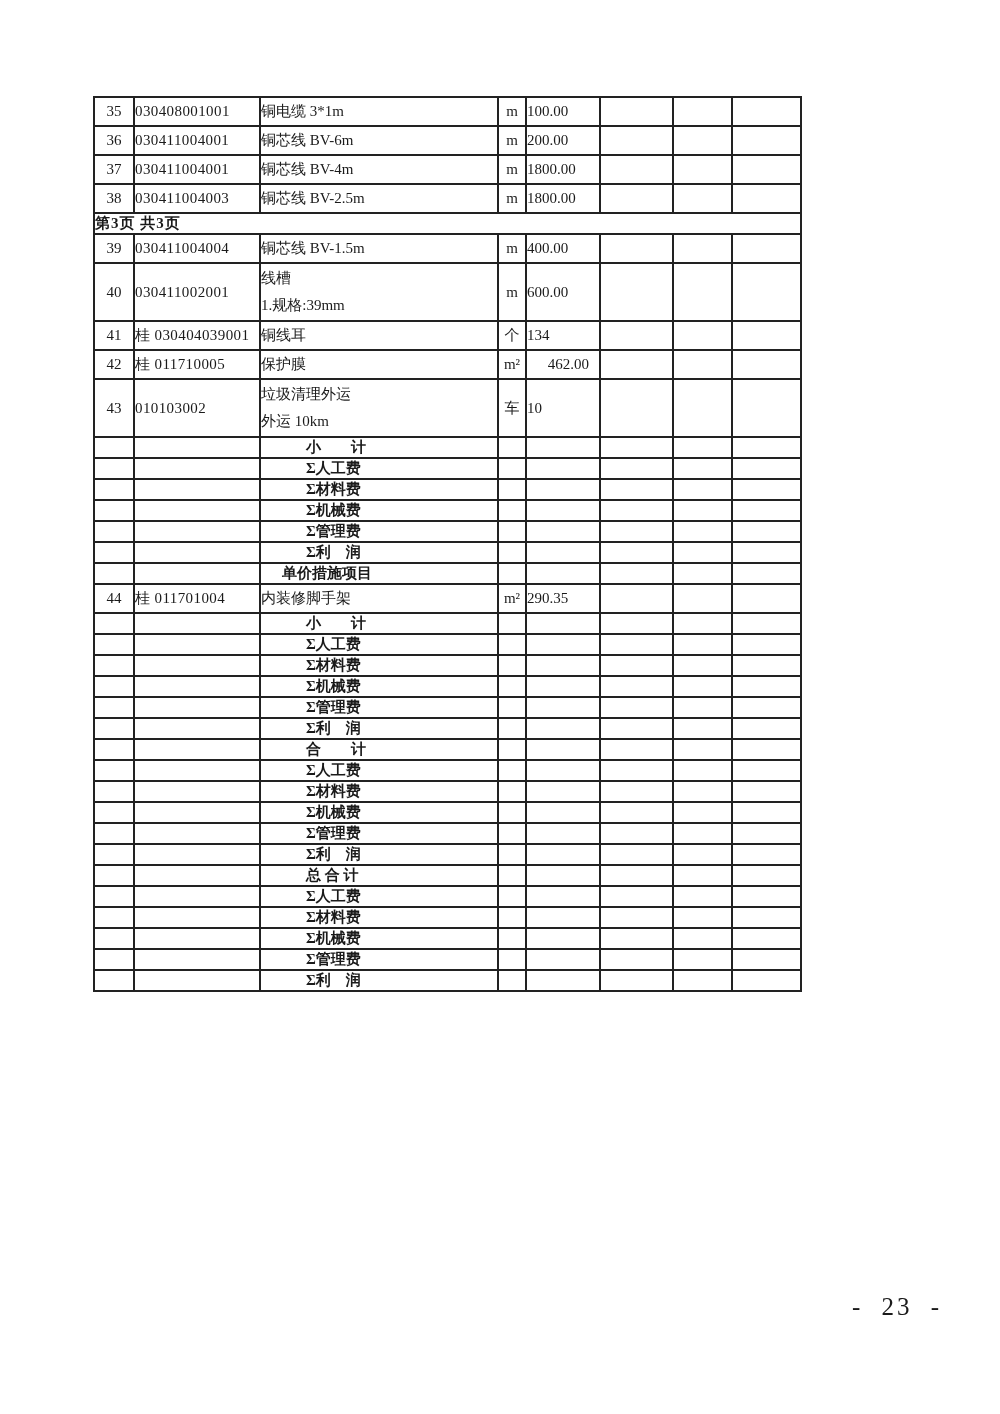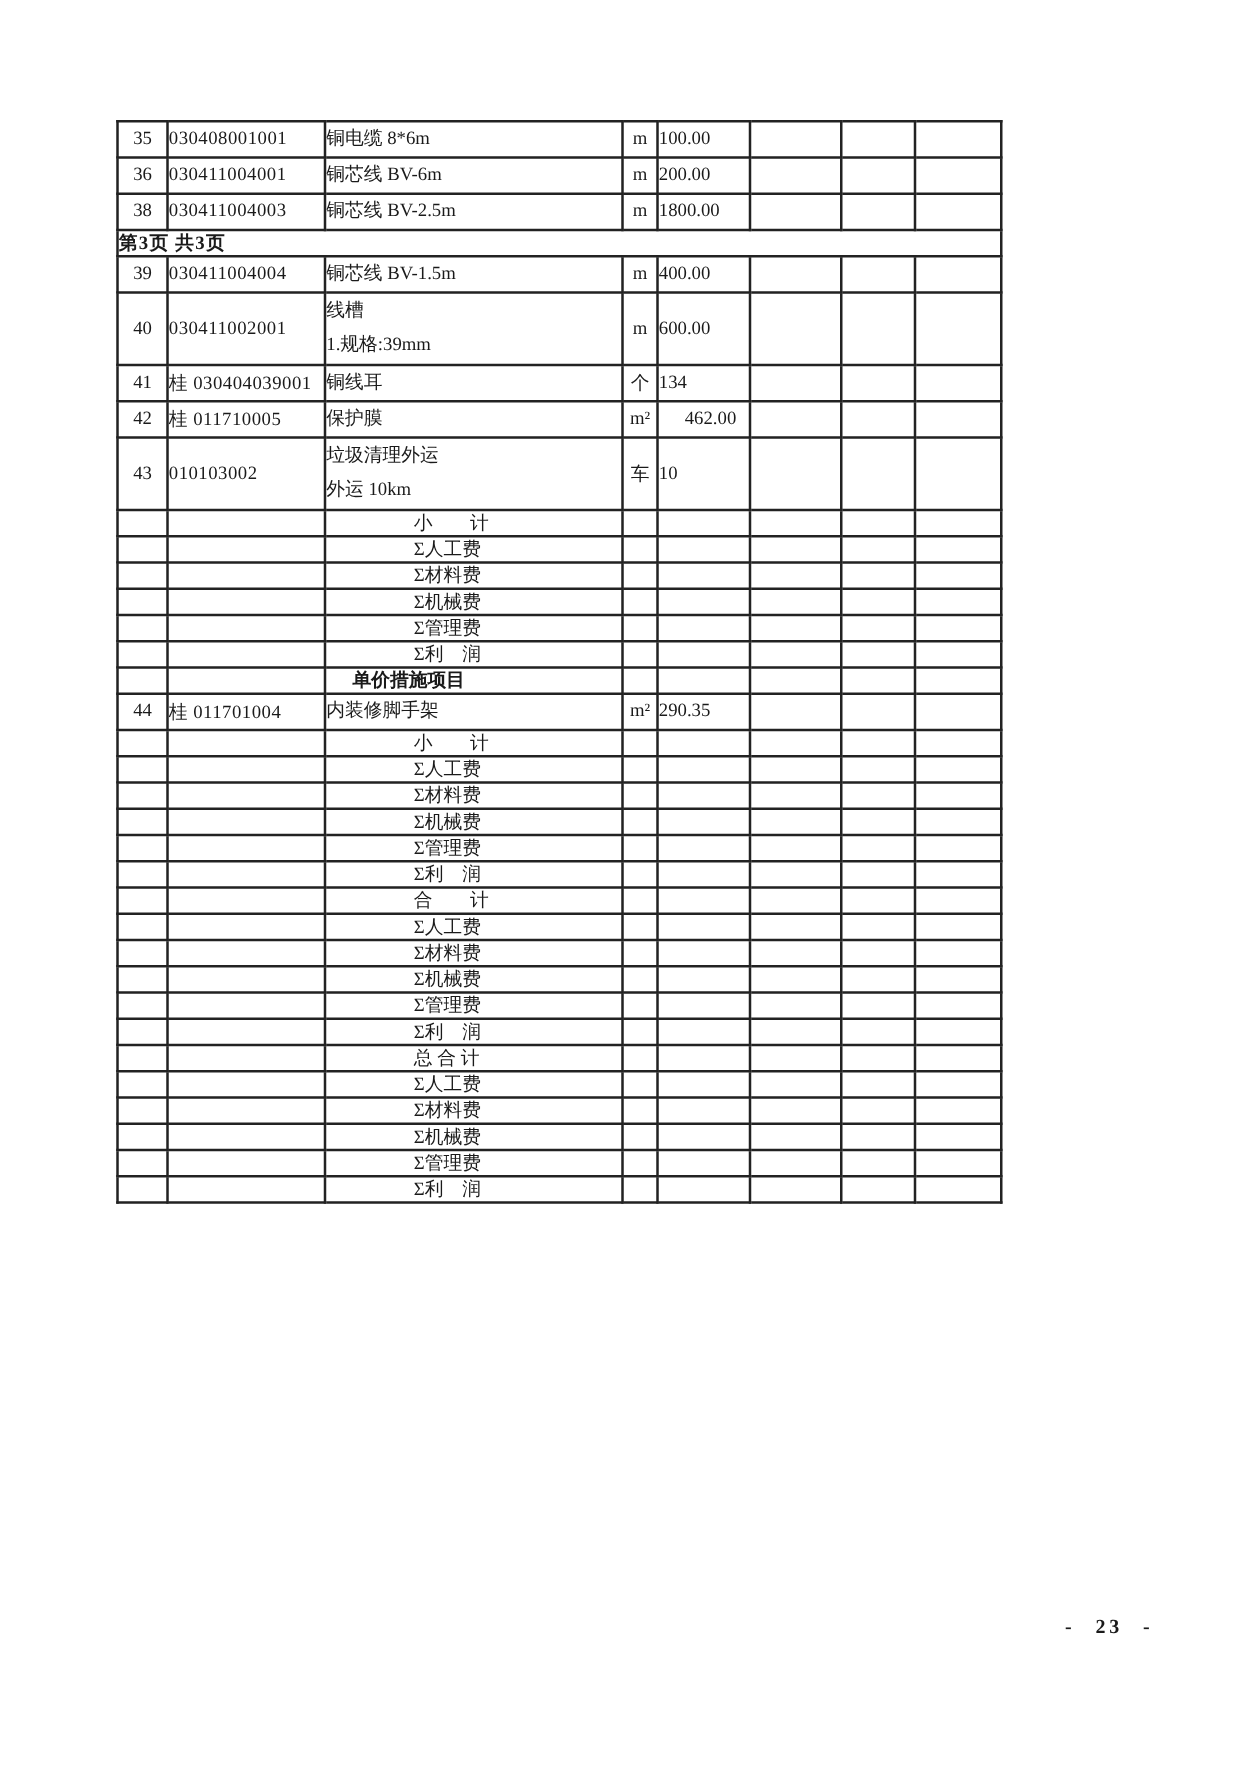--- a/index.html
+++ b/index.html
@@ -42,40 +42,40 @@
 
   td.cell-no   { text-align: center; }
   td.cell-code { padding-left: 8px; letter-spacing: 0.4px; }
   td.cell-desc { padding-left: 7px; }
   td.cell-desc .line { line-height: 27px; }
   td.cell-unit { text-align: center; font-size: 14px; }
   td.cell-qty  { padding-left: 10px; }
   td.cell-qty.align-right { text-align: right; padding-right: 10px; padding-left: 0; }
 
   tr.row-summary td.cell-label {
-    font-weight: normal;
-    padding-left: 70px;
+    font-weight: bold;
+    padding-left: 45px;
   }
   tr.row-section td.cell-label {
     font-weight: bold;
     padding-left: 21px;
   }
   td.cell-page {
     text-align: left;
     padding-right: 8px;
     font-weight: bold;
     font-size: 16px;
     letter-spacing: 1px;
   }
   .footer-page-number {
     position: absolute;
     left: 852px;
     top: 1293px;
-    font-size: 16px;
-    font-weight: bold;
+    font-size: 25px;
+    font-weight: normal;
     letter-spacing: 3px;
     word-spacing: 9px;
     white-space: nowrap;
   }
 </style>
 </head>
 <body>
 
 <div class="sheet">
   <table class="boq">
@@ -87,36 +87,48 @@
       <col style="width:74px">
       <col style="width:73px">
       <col style="width:59px">
       <col style="width:69px">
     </colgroup>
     <tbody>
         <tr class="std row-item">
           <td class="cell-no">35</td>
           <td class="cell-code">030408001001</td>
           <td class="cell-desc">
-            <div class="line">铜电缆 8*6m</div>
+            <div class="line">铜电缆 3*1m</div>
           </td>
           <td class="cell-unit">m</td>
           <td class="cell-qty">100.00</td>
           <td class="cell-blank"></td>
           <td class="cell-blank"></td>
           <td class="cell-blank"></td>
         </tr>
         <tr class="std row-item">
           <td class="cell-no">36</td>
           <td class="cell-code">030411004001</td>
           <td class="cell-desc">
             <div class="line">铜芯线 BV-6m</div>
           </td>
           <td class="cell-unit">m</td>
           <td class="cell-qty">200.00</td>
+          <td class="cell-blank"></td>
+          <td class="cell-blank"></td>
+          <td class="cell-blank"></td>
+        </tr>
+        <tr class="std row-item">
+          <td class="cell-no">37</td>
+          <td class="cell-code">030411004001</td>
+          <td class="cell-desc">
+            <div class="line">铜芯线 BV-4m</div>
+          </td>
+          <td class="cell-unit">m</td>
+          <td class="cell-qty">1800.00</td>
           <td class="cell-blank"></td>
           <td class="cell-blank"></td>
           <td class="cell-blank"></td>
         </tr>
         <tr class="std row-item">
           <td class="cell-no">38</td>
           <td class="cell-code">030411004003</td>
           <td class="cell-desc">
             <div class="line">铜芯线 BV-2.5m</div>
           </td>

